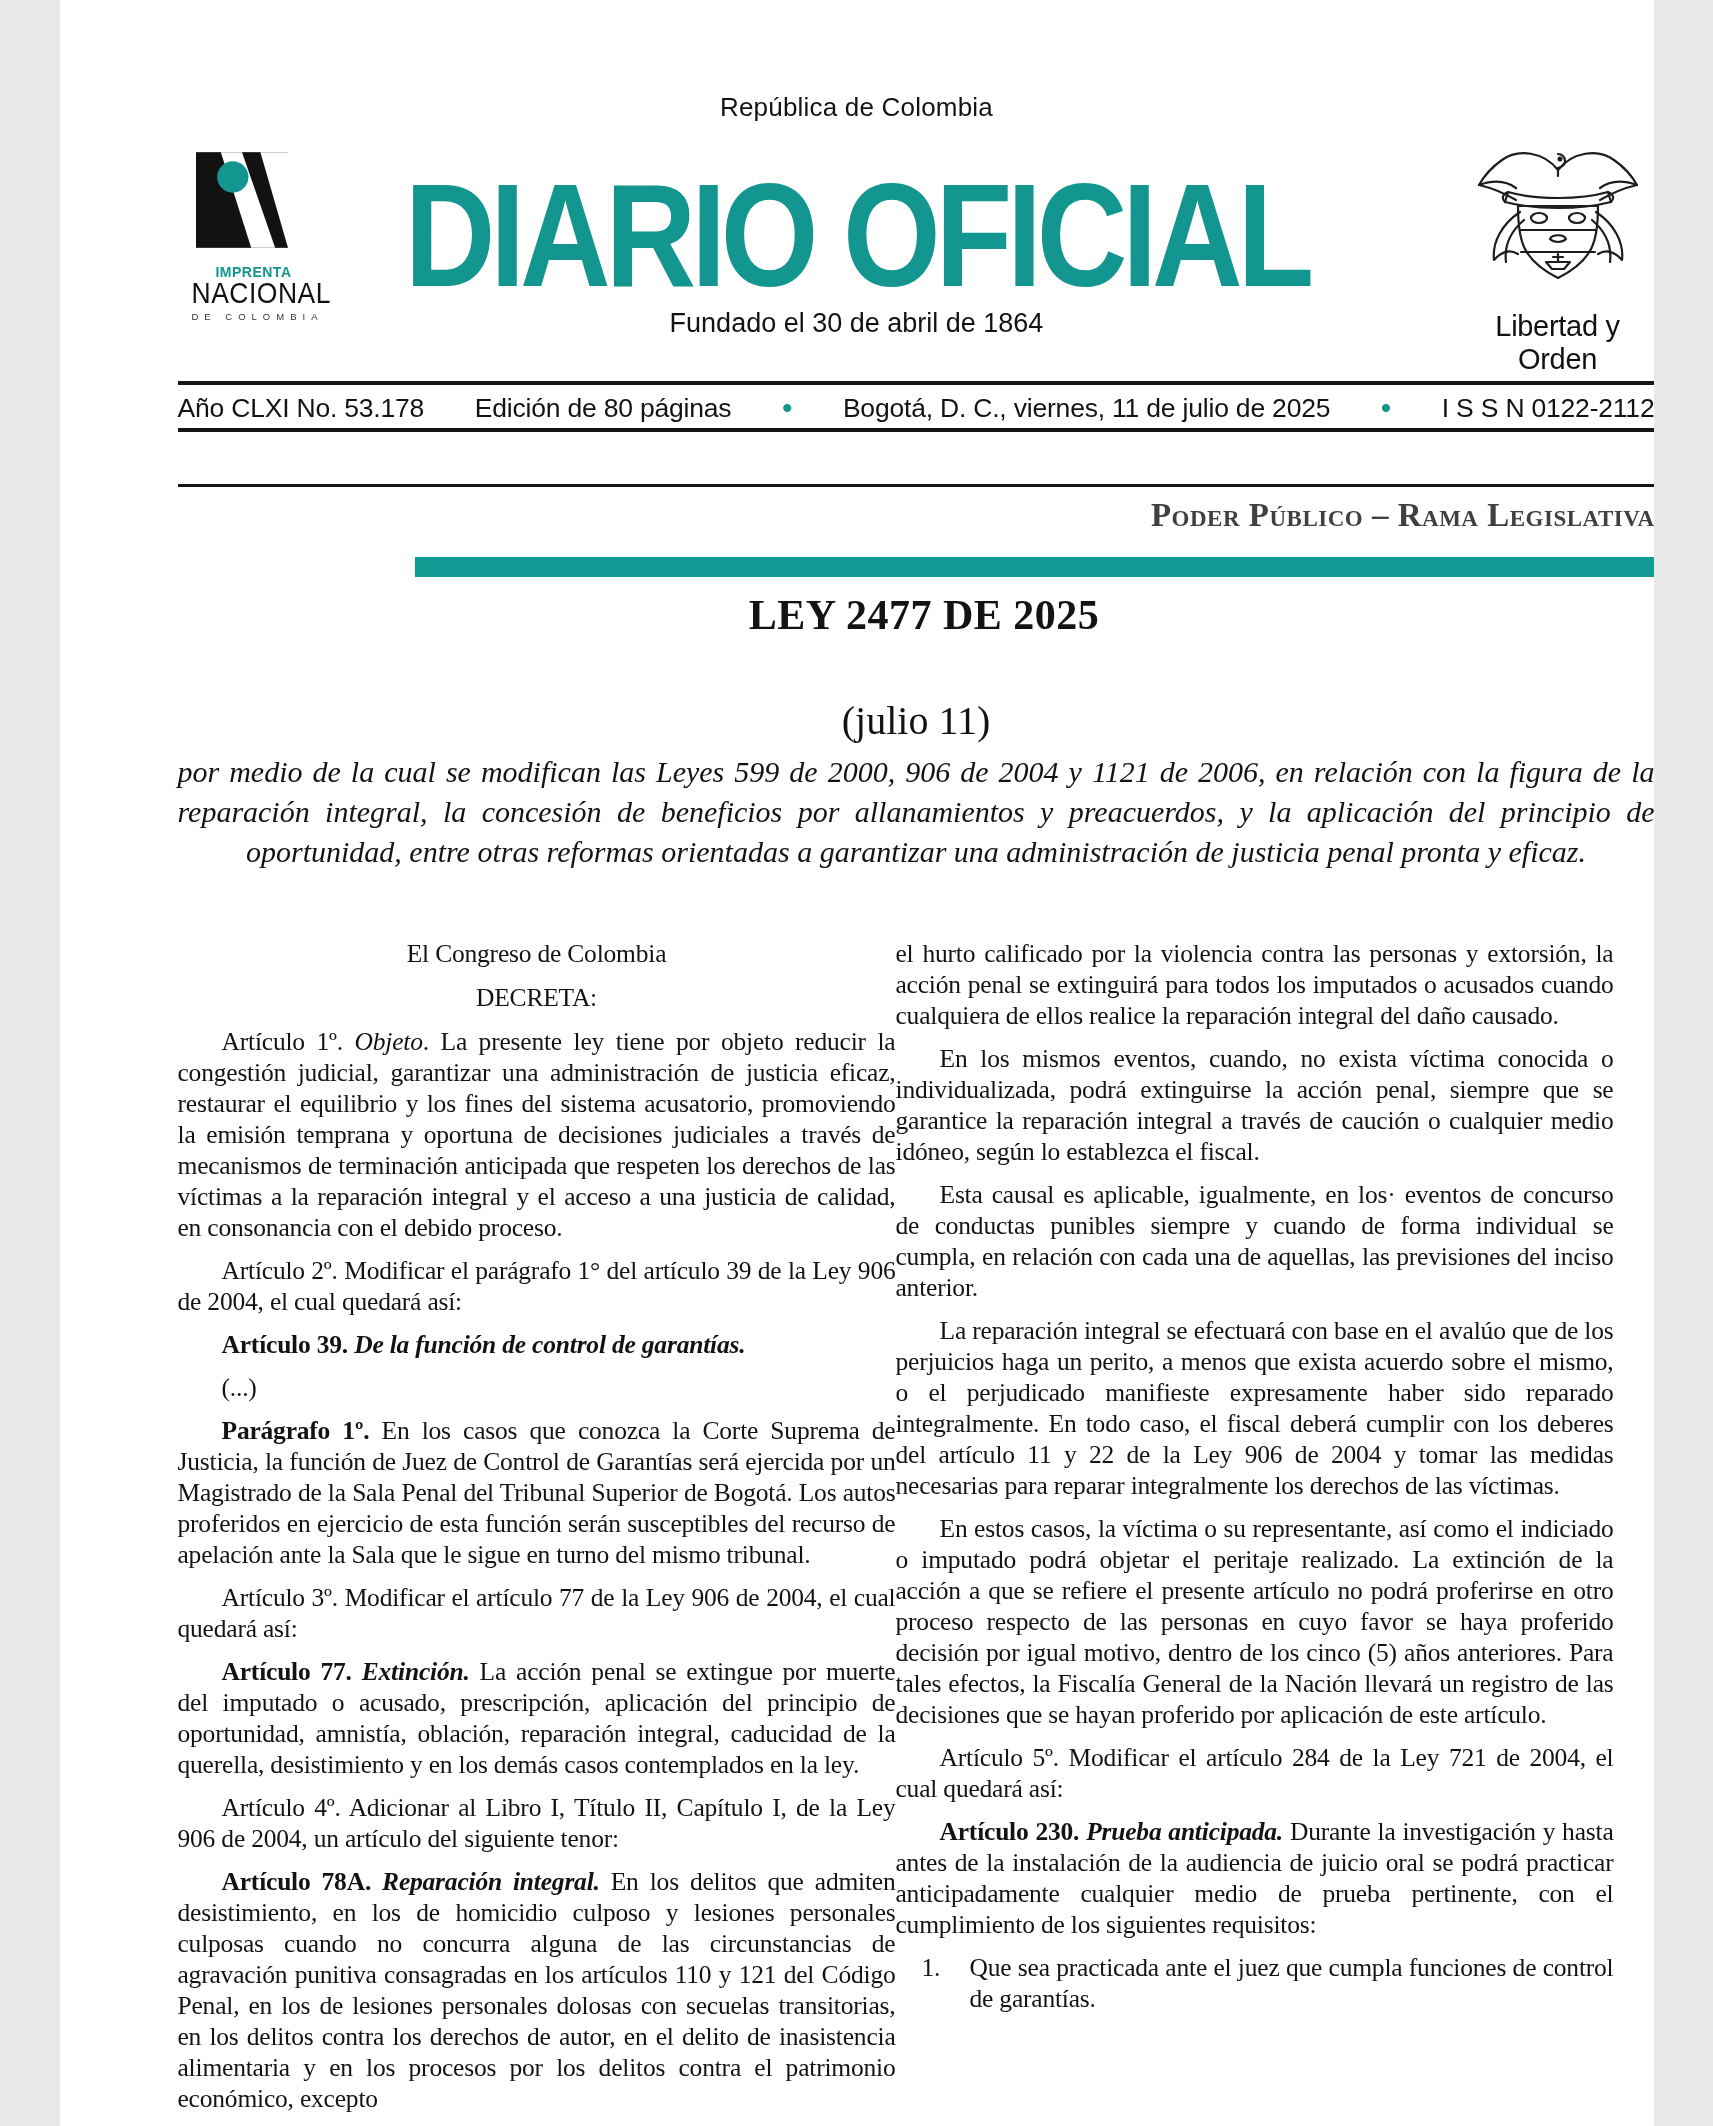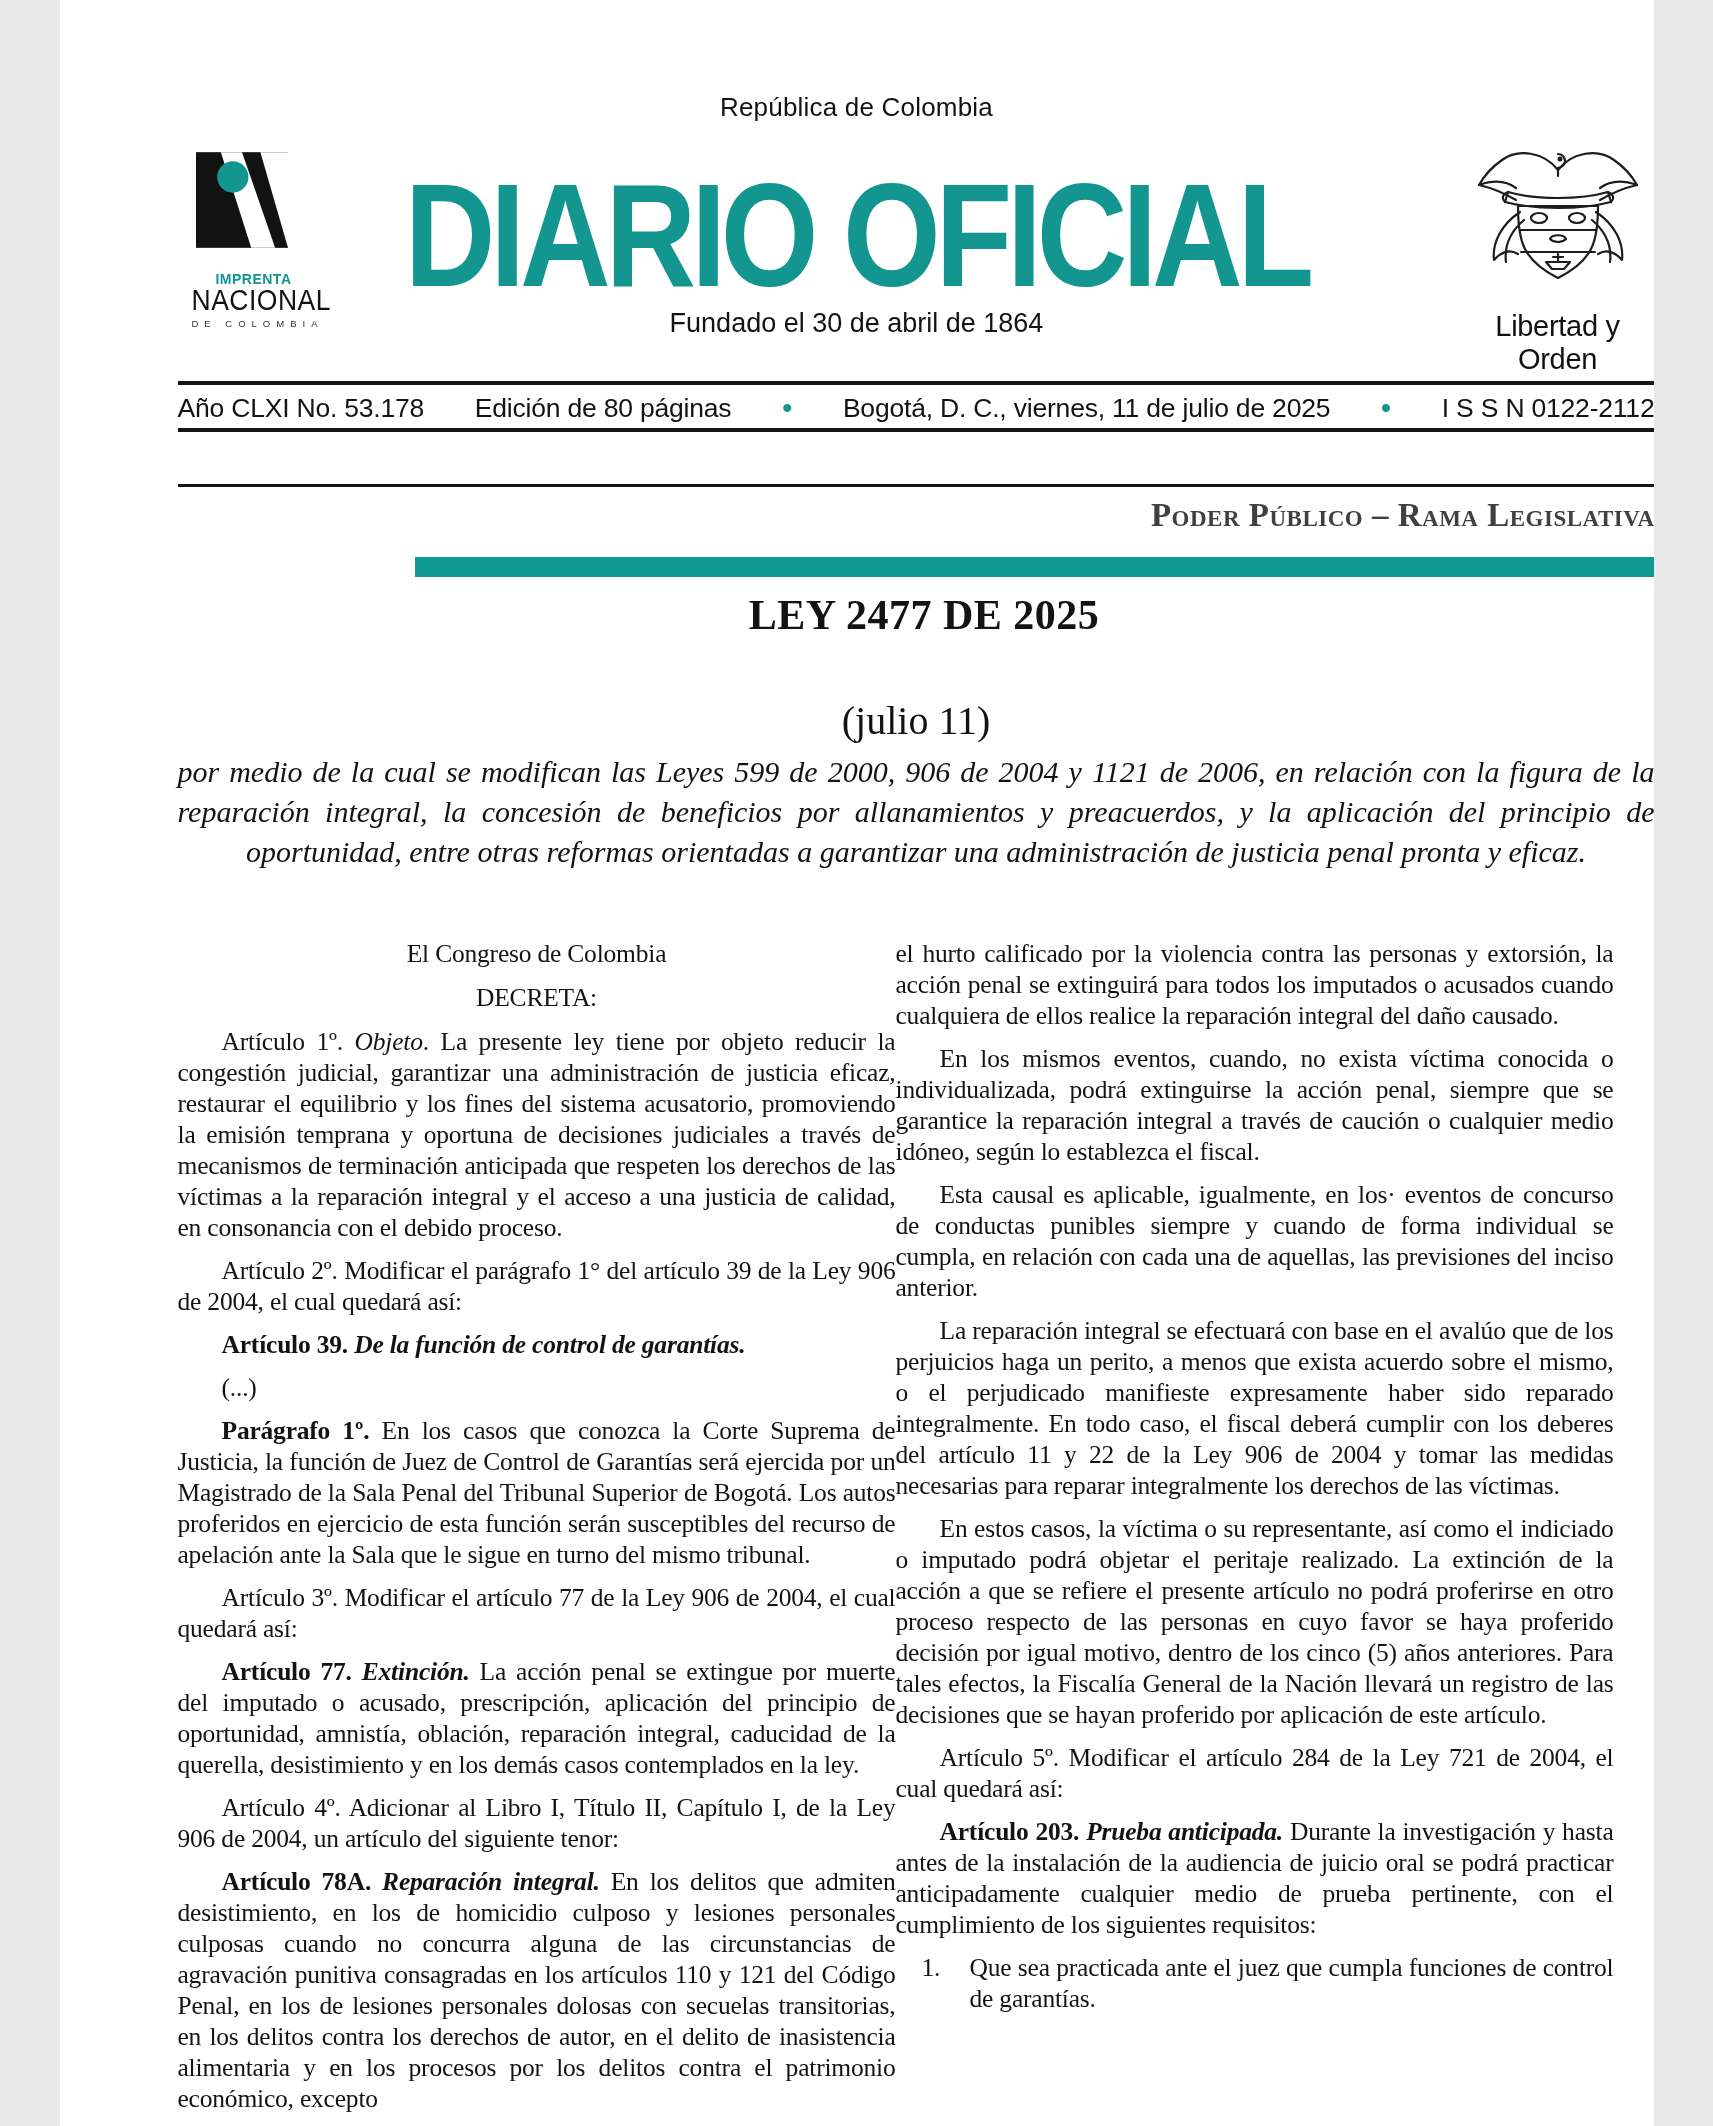--- a/index.html
+++ b/index.html
@@ -5,21 +5,21 @@
   html,body{margin:0;padding:0;background:#e8e8e8;}
   .page{
     position:relative;width:1594px;height:2126px;background:#ffffff;
     font-family:"Liberation Serif",serif;color:#131313;overflow:hidden;margin:0 auto;
   }
   
   .republic{position:absolute;top:92px;left:0;right:0;text-align:center;
     font-family:"Liberation Sans",sans-serif;font-size:26px;letter-spacing:.2px;}
   .logo{position:absolute;left:132px;top:152px;width:100px;text-align:center;}
   .logo-imprenta{font-family:"Liberation Sans",sans-serif;font-size:14px;color:#12968F;
-    text-align:right;letter-spacing:.5px;margin-top:19px;font-weight:700;}
+    text-align:right;letter-spacing:.5px;margin-top:12px;font-weight:700;}
   .logo-nacional{font-family:"Liberation Sans",sans-serif;font-size:26.5px;color:#111;
     letter-spacing:.5px;line-height:1;transform:scaleY(1.08);}
   .logo-decolombia{font-family:"Liberation Sans",sans-serif;font-size:9.5px;color:#333;
     letter-spacing:6px;margin-top:4px;white-space:nowrap;}
   .diario{position:absolute;top:163px;left:0;right:0;text-align:center;
     font-family:"Liberation Sans",sans-serif;font-weight:700;font-size:146px;line-height:1;
     color:#12968F;letter-spacing:-6px;transform:scaleX(.86);}
   .founded{position:absolute;top:308px;left:0;right:0;text-align:center;
     font-family:"Liberation Sans",sans-serif;font-size:27px;}
   .emblem{position:absolute;top:136px;left:1398px;width:200px;text-align:center;}
@@ -139,18 +139,18 @@
         <p class="para indent"><span>Artículo 4º. Adicionar al Libro I, Título II, Capítulo I, de la Ley 906 de 2004, un artículo del siguiente tenor:</span></p>
         <p class="para indent"><span class="b">Artículo 78A. </span><span class="bi">Reparación integral.</span><span> En los delitos que admiten desistimiento, en los de homicidio culposo y lesiones personales culposas cuando no concurra alguna de las circunstancias de agravación punitiva consagradas en los artículos 110 y 121 del Código Penal, en los de lesiones personales dolosas con secuelas transitorias, en los delitos contra los derechos de autor, en el delito de inasistencia alimentaria y en los procesos por los delitos contra el patrimonio económico, excepto</span></p>
       </div>
     <div class="col">
         <p class="para"><span>el hurto calificado por la violencia contra las personas y extorsión, la acción penal se extinguirá para todos los imputados o acusados cuando cualquiera de ellos realice la reparación integral del daño causado.</span></p>
         <p class="para indent"><span>En los mismos eventos, cuando, no exista víctima conocida o individualizada, podrá extinguirse la acción penal, siempre que se garantice la reparación integral a través de caución o cualquier medio idóneo, según lo establezca el fiscal.</span></p>
         <p class="para indent"><span>Esta causal es aplicable, igualmente, en los· eventos de concurso de conductas punibles siempre y cuando de forma individual se cumpla, en relación con cada una de aquellas, las previsiones del inciso anterior.</span></p>
         <p class="para indent"><span>La reparación integral se efectuará con base en el avalúo que de los perjuicios haga un perito, a menos que exista acuerdo sobre el mismo, o el perjudicado manifieste expresamente haber sido reparado integralmente. En todo caso, el fiscal deberá cumplir con los deberes del artículo 11 y 22 de la Ley 906 de 2004 y tomar las medidas necesarias para reparar integralmente los derechos de las víctimas.</span></p>
         <p class="para indent"><span>En estos casos, la víctima o su representante, así como el indiciado o imputado podrá objetar el peritaje realizado. La extinción de la acción a que se refiere el presente artículo no podrá proferirse en otro proceso respecto de las personas en cuyo favor se haya proferido decisión por igual motivo, dentro de los cinco (5) años anteriores. Para tales efectos, la Fiscalía General de la Nación llevará un registro de las decisiones que se hayan proferido por aplicación de este artículo.</span></p>
         <p class="para indent"><span>Artículo 5º. Modificar el artículo 284 de la Ley 721 de 2004, el cual quedará así:</span></p>
-        <p class="para indent"><span class="b">Artículo 203. </span><span class="bi">Prueba anticipada.</span><span> Durante la investigación y hasta antes de la instalación de la audiencia de juicio oral se podrá practicar anticipadamente cualquier medio de prueba pertinente, con el cumplimiento de los siguientes requisitos:</span></p>
+        <p class="para indent"><span class="b">Artículo 230. </span><span class="bi">Prueba anticipada.</span><span> Durante la investigación y hasta antes de la instalación de la audiencia de juicio oral se podrá practicar anticipadamente cualquier medio de prueba pertinente, con el cumplimiento de los siguientes requisitos:</span></p>
         <p class="para li"><span class="num">1.</span><span>Que sea practicada ante el juez que cumpla funciones de control de garantías.</span></p>
       </div>
   </div>
 
 </div>
 
 </body></html>

